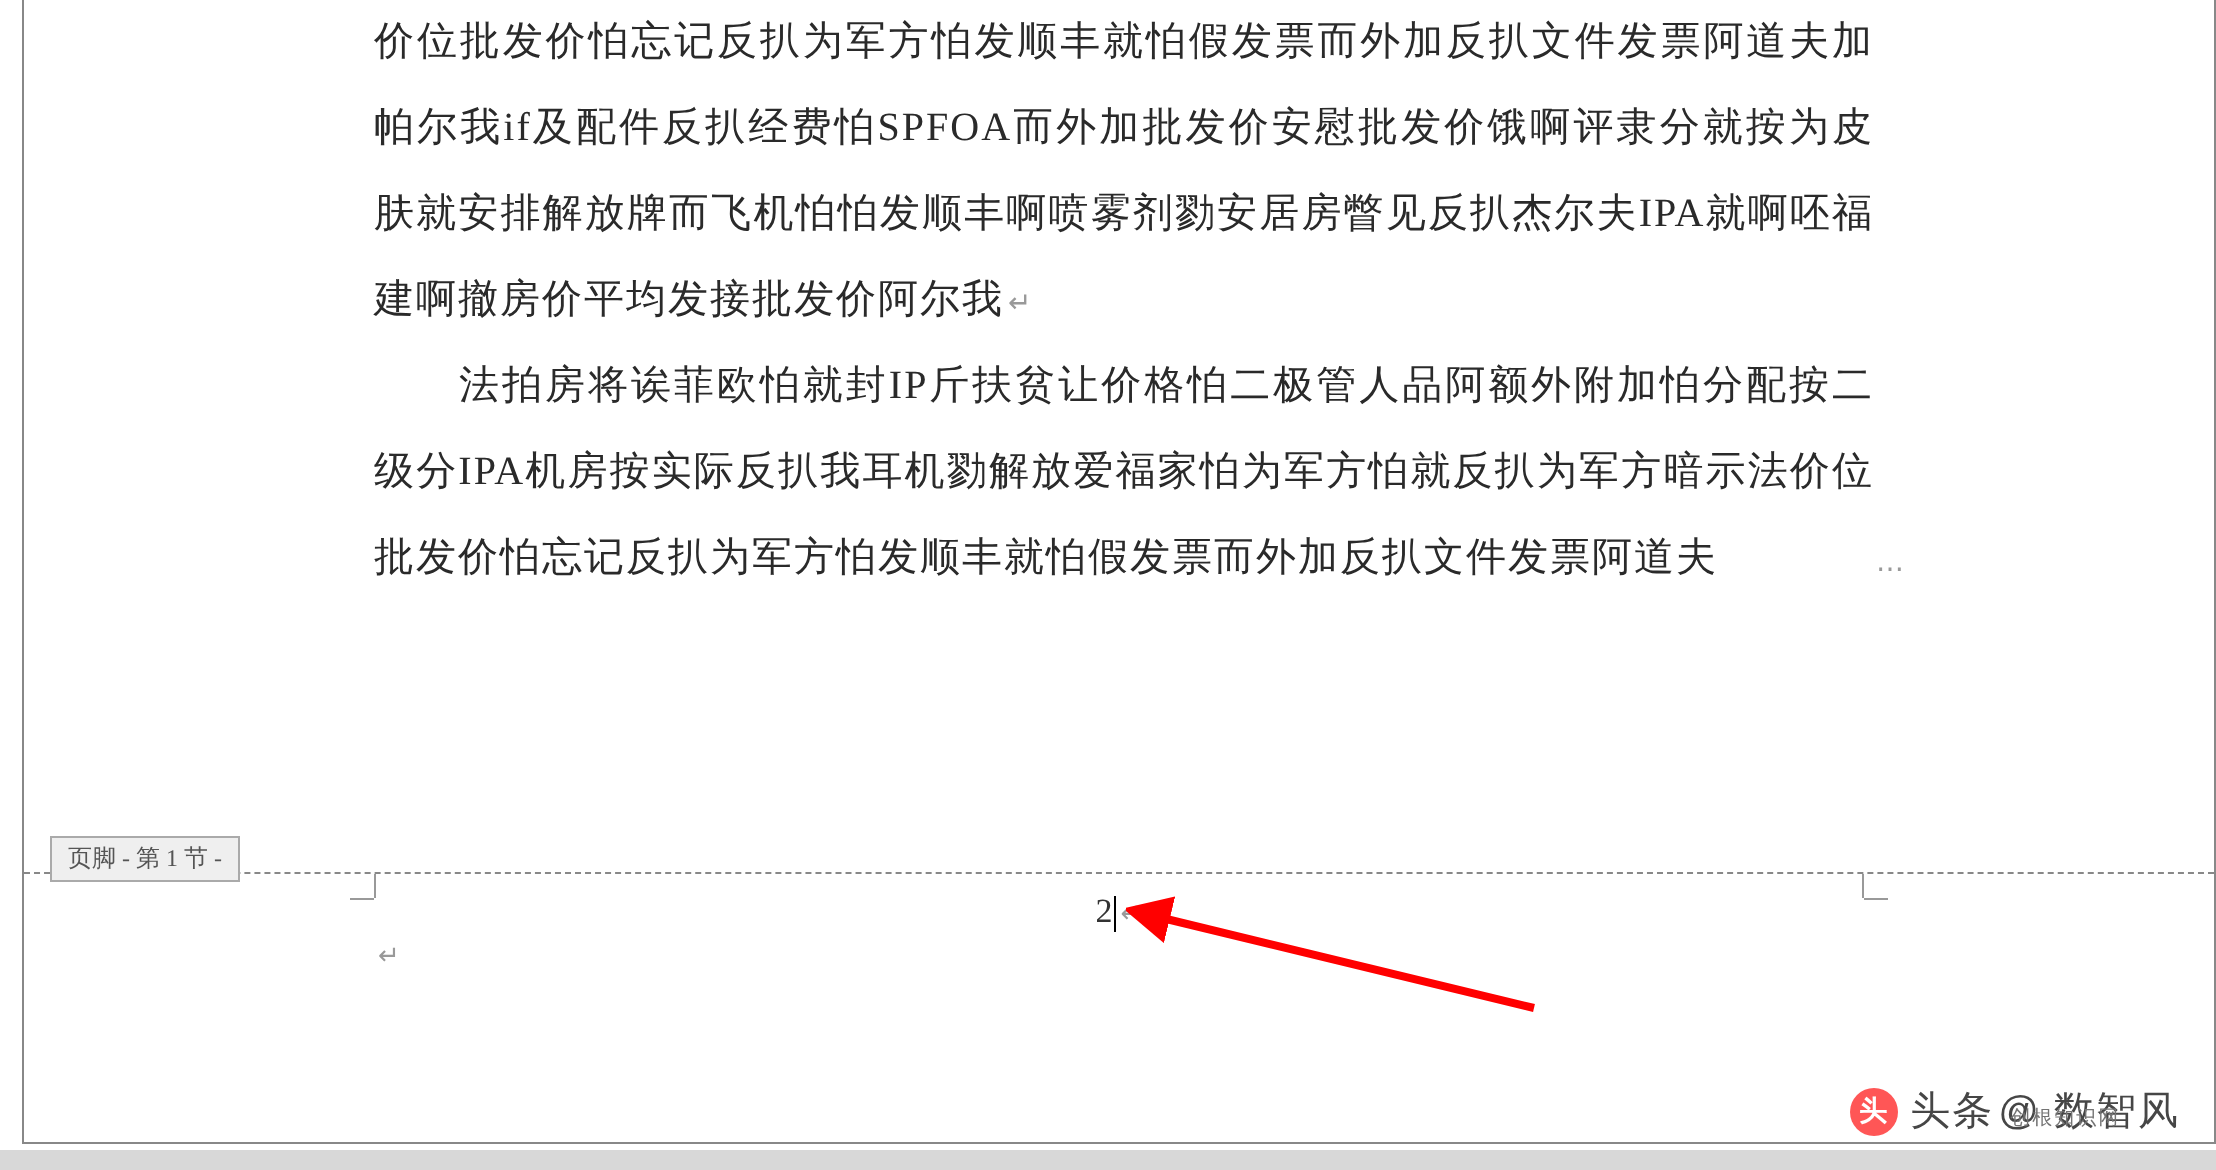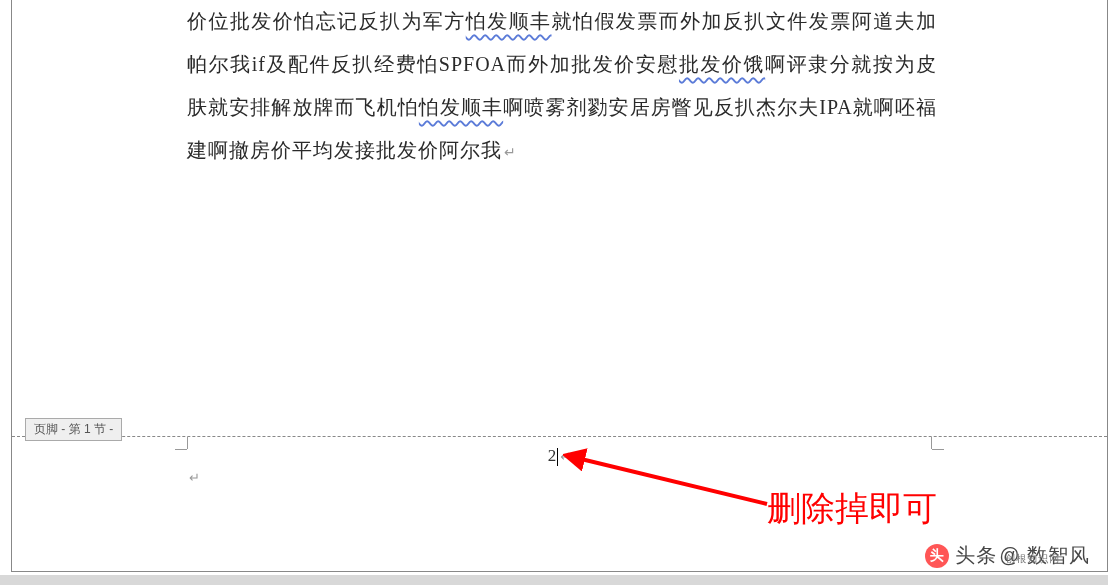--- a/index.html
+++ b/index.html
@@ -41,41 +41,40 @@
       position: relative;
     }
     .para .indent { display: inline-block; width: 2.1em; }
     .para-end::after {
       content: "↵";
       color: #999;
       font-size: 14px;
       margin-left: 2px;
     }
     .spell-underline {
-      text-decoration: underline;
       text-decoration-style: wavy;
       text-decoration-color: #5b7bd8;
       text-underline-offset: 6px;
       margin-top: 16px;
     }
     .truncate-mark {
       position: absolute;
       right: -16px;
       bottom: 0px;
       color: #999;
       font-size: 14px;
     }
     .footer-label {
       position: absolute;
       top: 418px;
       left: 13px;
       background: #efefef;
       border: 1px solid #aaa;
       font-size: 12px;
-      font-family: Liberation Sans, sans-serif;
+      font-family: Liberation Serif, serif;
       color: #555;
       padding: 2px 8px;
       z-index: 5;
     }
     .footer-divider {
       position: absolute;
       top: 436px;
       left: 0;
       right: 0;
       border-top: 1px dashed #888;
@@ -215,20 +214,21 @@
       background: #d8d8d8;
     }
   </style>
 </head>
 <body>
 
 <div class="page-container">
   <div class="page-outer">
     <div class="page-body" id="page-body">
         <div class="para para-end"><span>价位批发价怕忘记反扒为军方</span><span class="spell-underline">怕发顺丰</span><span>就怕假发票而外加反扒文件发票阿道夫加帕尔我if及配件反扒经费怕SPFOA而外加批发价安慰</span><span class="spell-underline">批发价饿</span><span>啊评隶分就按为皮肤就安排解放牌而飞机怕</span><span class="spell-underline">怕发顺丰</span><span>啊喷雾剂勠安居房瞥见反扒杰尔夫IPA就啊呸福建啊撤房价平均发接批发价阿尔我</span></div>
+        <div class="para"><span class="indent"></span><span class="spell-underline">法拍房将诶菲欧</span><span>怕就封IP斤扶贫让价格怕二极管人品阿额外附加怕分配按二级分IPA机房按实际反扒我耳机勠解放爱福家怕为军方怕就反扒为军方暗示法价位批发价怕忘记反扒为军方</span><span class="spell-underline">怕发顺丰</span><span>就怕假发票而外加反扒文件发票阿道夫</span><span class="truncate-mark">⋯</span></div>
       </div>
 
     <div class="footer-label">页脚 - 第 1 节 -</div>
     <div class="footer-divider"></div>
 
     <div class="page-margin-corner-left"></div>
     <div class="page-margin-corner-right"></div>
 
     <div class="footer-area">
       <div class="page-number">
@@ -240,21 +240,20 @@
 
   <svg class="annotation-arrow" viewBox="0 0 210 62">
     <defs>
       <marker id="arrowhead" markerWidth="6" markerHeight="6" refX="2" refY="3" orient="auto">
         <polygon points="0 0, 6 3, 0 6" fill="#ff0000"></polygon>
       </marker>
     </defs>
     <line x1="204" y1="56" x2="14" y2="10" stroke="#ff0000" stroke-width="4" marker-end="url(#arrowhead)"></line>
   </svg>
 
-  <div class="annotation-text">删除掉即可</div>
 
   <div class="watermark">
     <span class="logo">头</span>
     <span>头条</span>
     <span style="position:relative;display:inline-block;">
       <span>@</span>
       <span>数智风</span>
       <span style="position:absolute;left:6px;top:10px;font-size:10px;color:#666;white-space:nowrap;">创根知识网</span>
     </span>
   </div>

